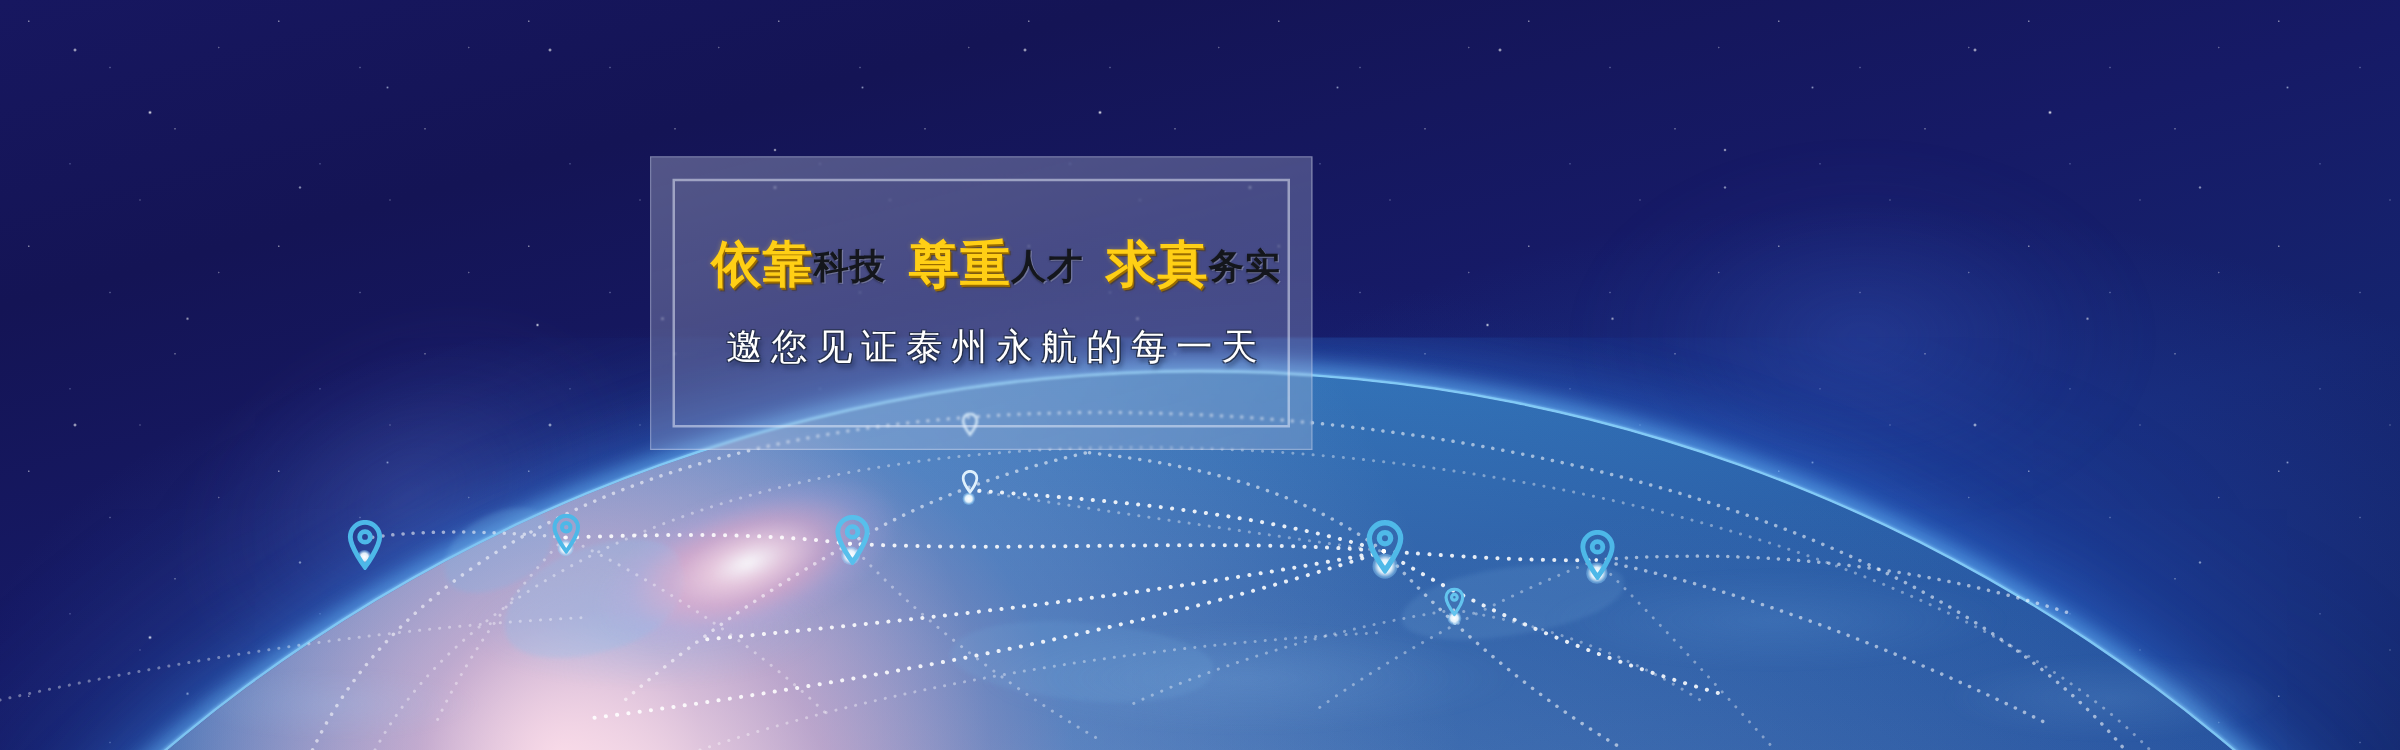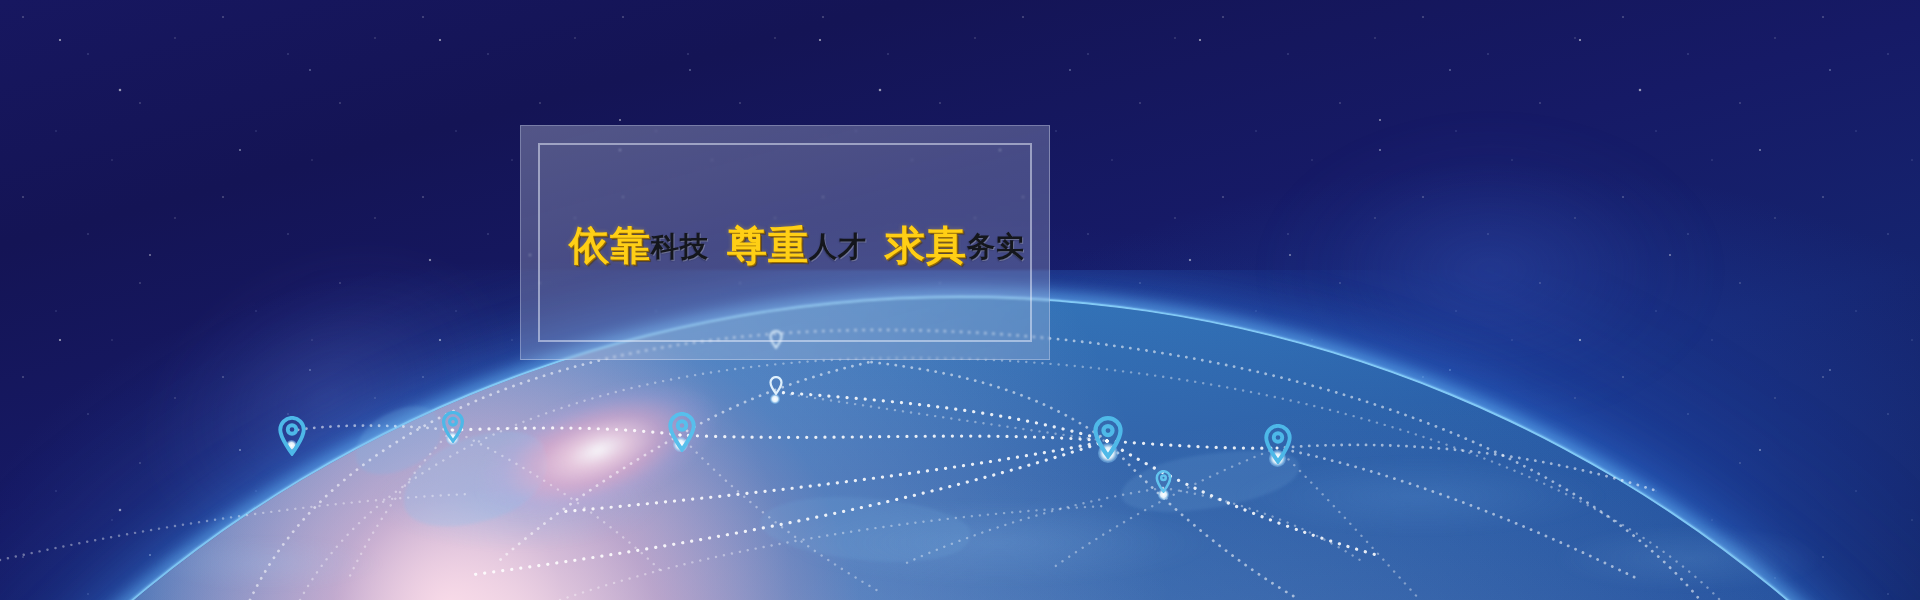--- a/index.html
+++ b/index.html
@@ -319,17 +319,18 @@
     <path d="M12 1.5C6.8 1.5 2.6 5.7 2.6 10.9c0 6.6 9.4 19.2 9.4 19.2s9.4-12.6 9.4-19.2C21.4 5.7 17.2 1.5 12 1.5z" fill="none" stroke="#dff0fc" stroke-width="3.8"></path>
   </svg>
 
   <div class="panel">
     <div class="panel-inner">
 
       <div class="line1">
         <span class="seg gold">依靠</span><span class="seg dark">科技</span><span class="gap"></span><span class="seg gold">尊重</span><span class="seg dark">人才</span><span class="gap"></span><span class="seg gold">求真</span><span class="seg dark">务实</span>
       </div>
 
+      <div class="line2">邀您见证泰州永航的每一天</div>
 
     </div>
   </div>
 
 </div>
 
 </body></html>

